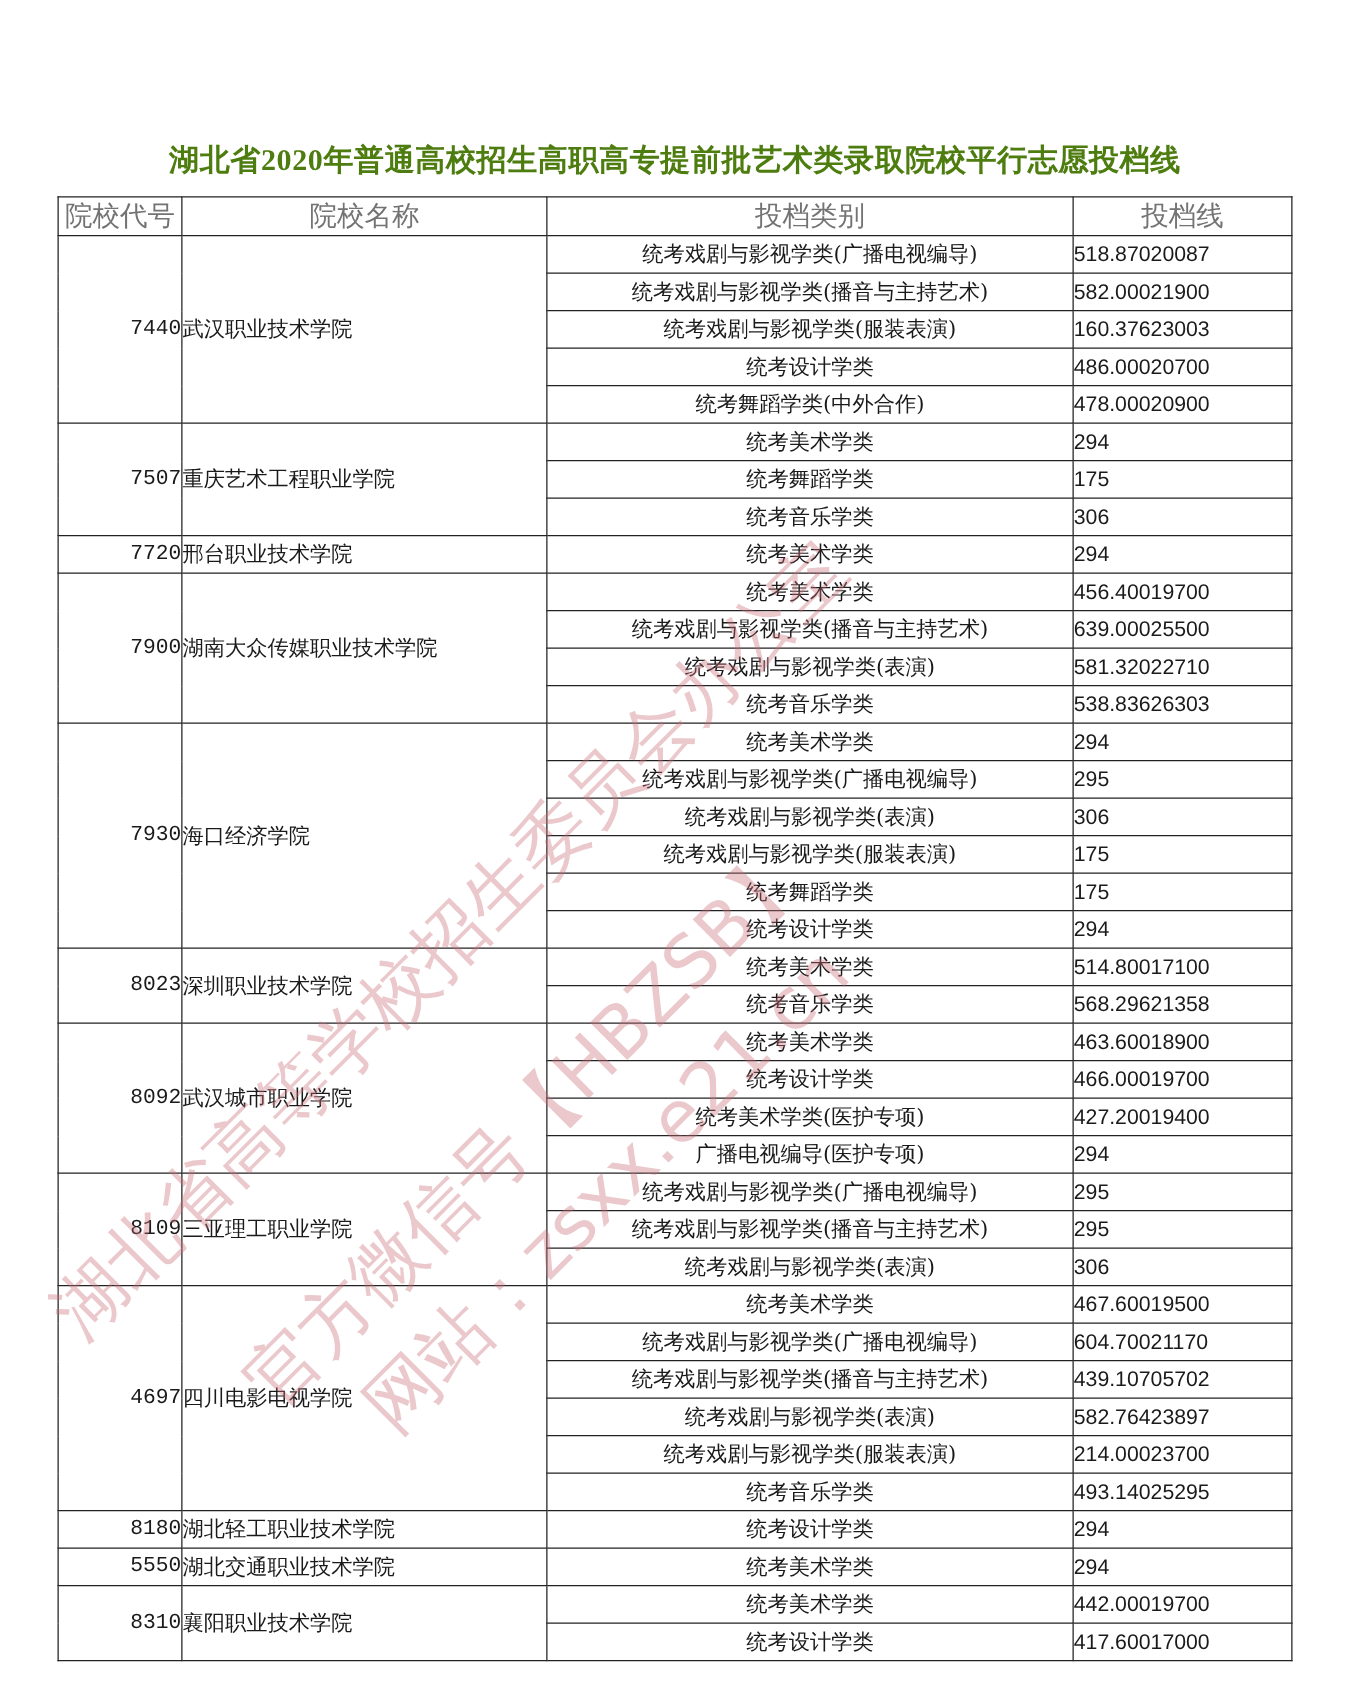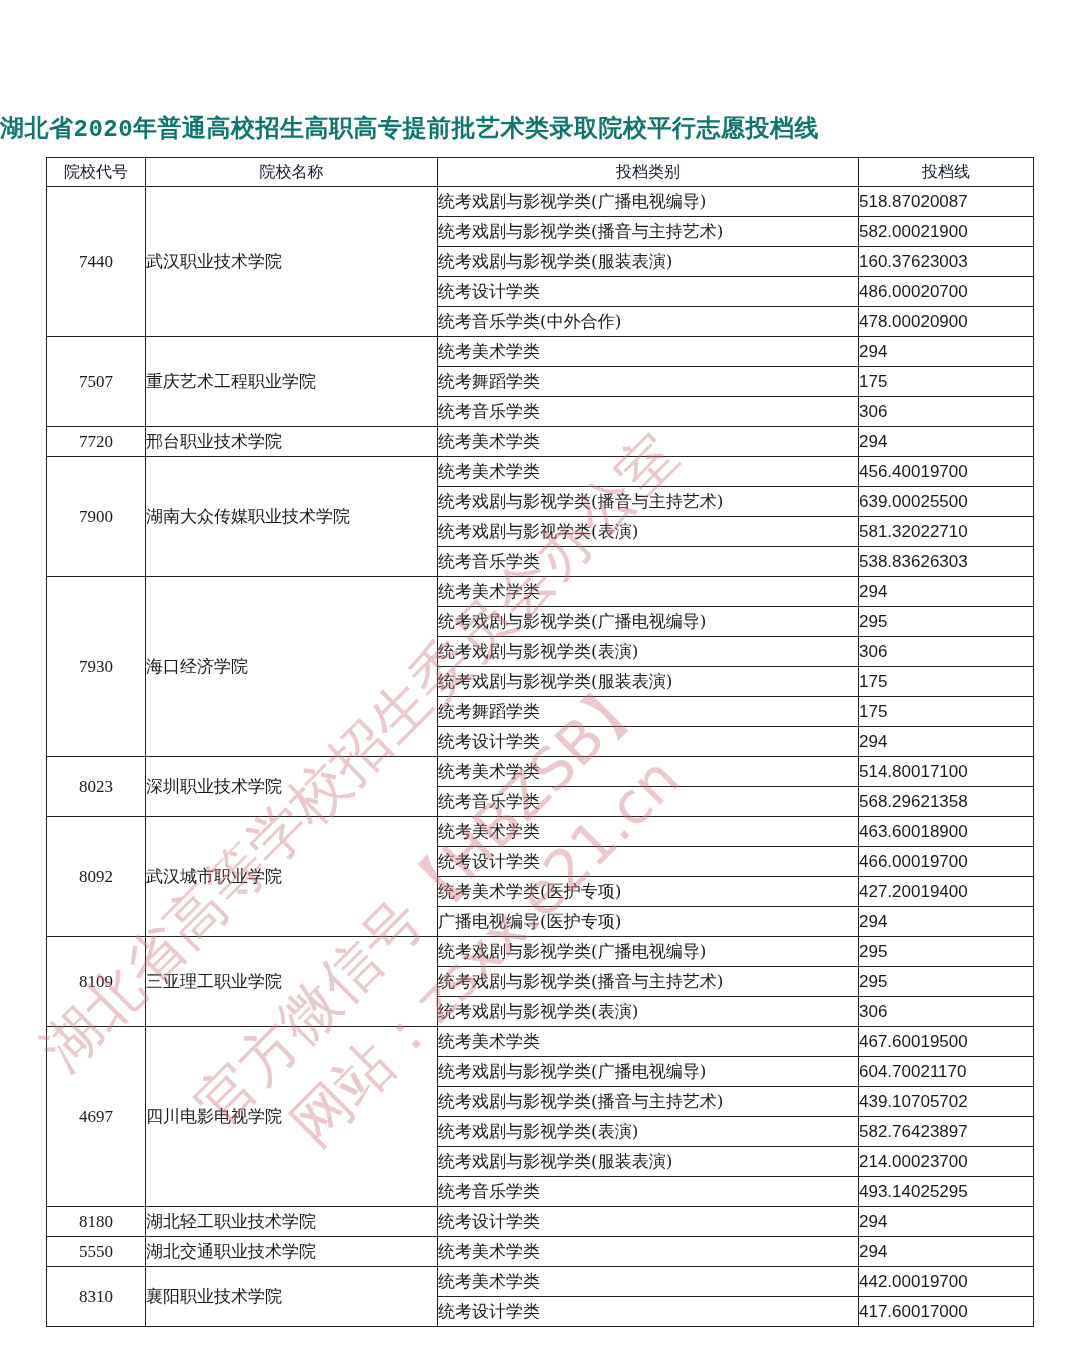--- a/index.html
+++ b/index.html
@@ -3,37 +3,37 @@
 <meta charset="utf-8">
 <style>
   html, body { margin: 0; padding: 0; background: #ffffff; }
   body {
     width: 1080px; height: 1364px; position: relative; overflow: hidden;
     font-family: "DejaVu Serif", "Liberation Serif", serif;
     color: #1a1a1a;
   }
   .title {
     position: absolute; left: 0; top: 112px; width: 1080px;
-    text-align: left; font-family: Liberation Mono, monospace;
-    font-weight: bold; font-size: 24px; letter-spacing: 0.5px; color: #0f766e;
+    text-align: center; font-family: Liberation Serif, serif;
+    font-weight: bold; font-size: 24px; letter-spacing: 0.5px; color: #4d7c0f;
   }
   table.grid {
     position: absolute; left: 46px; top: 157px;
     border-collapse: collapse; table-layout: fixed;
     width: 987px;
   }
   table.grid td, table.grid th {
     border: 1.5px solid #222;
     padding: 0; height: 29px; font-weight: normal;
     font-size: 17px; overflow: hidden; white-space: nowrap;
   }
-  table.grid th { height: 28px; text-align: center; color: #0f172a; font-size: 16px; }
-  td.code { text-align: center; font-family: Liberation Serif, serif; font-size: 17px; margin-left: 27px; }
+  table.grid th { height: 28px; text-align: center; color: #737373; font-size: 22px; }
+  td.code { text-align: right; font-family: Liberation Mono, monospace; font-size: 17px; margin-left: 27px; }
   td.name { padding-left: 3px; }
-  td.cat { padding-left: 3px; }
+  td.cat { padding-left: 3px; text-align: center; }
   td.score { padding-left: 20px; font-family: Liberation Sans, sans-serif; font-size: 17px; }
   .watermark {
     position: absolute; pointer-events: none;
     color: rgba(200, 110, 120, 0.38);
     font-family: "DejaVu Sans", "Liberation Sans", sans-serif;
     white-space: nowrap; transform-origin: left bottom;
     transform: rotate(-45deg);
   }
   .wm1 { left: 80px; top: 1010px; font-size: 58px; }
   .wm2 { left: 235px; top: 1065px; font-size: 58px; }
@@ -72,21 +72,21 @@
       </tr>
       <tr>
         <td class="cat">统考戏剧与影视学类(服装表演)</td>
         <td class="score">160.37623003</td>
       </tr>
       <tr>
         <td class="cat">统考设计学类</td>
         <td class="score">486.00020700</td>
       </tr>
       <tr>
-        <td class="cat">统考音乐学类(中外合作)</td>
+        <td class="cat">统考舞蹈学类(中外合作)</td>
         <td class="score">478.00020900</td>
       </tr>
       <tr>
         <td class="code" rowspan="3">7507</td>
         <td class="name" rowspan="3">重庆艺术工程职业学院</td>
         <td class="cat">统考美术学类</td>
         <td class="score">294</td>
       </tr>
       <tr>
         <td class="cat">统考舞蹈学类</td>

